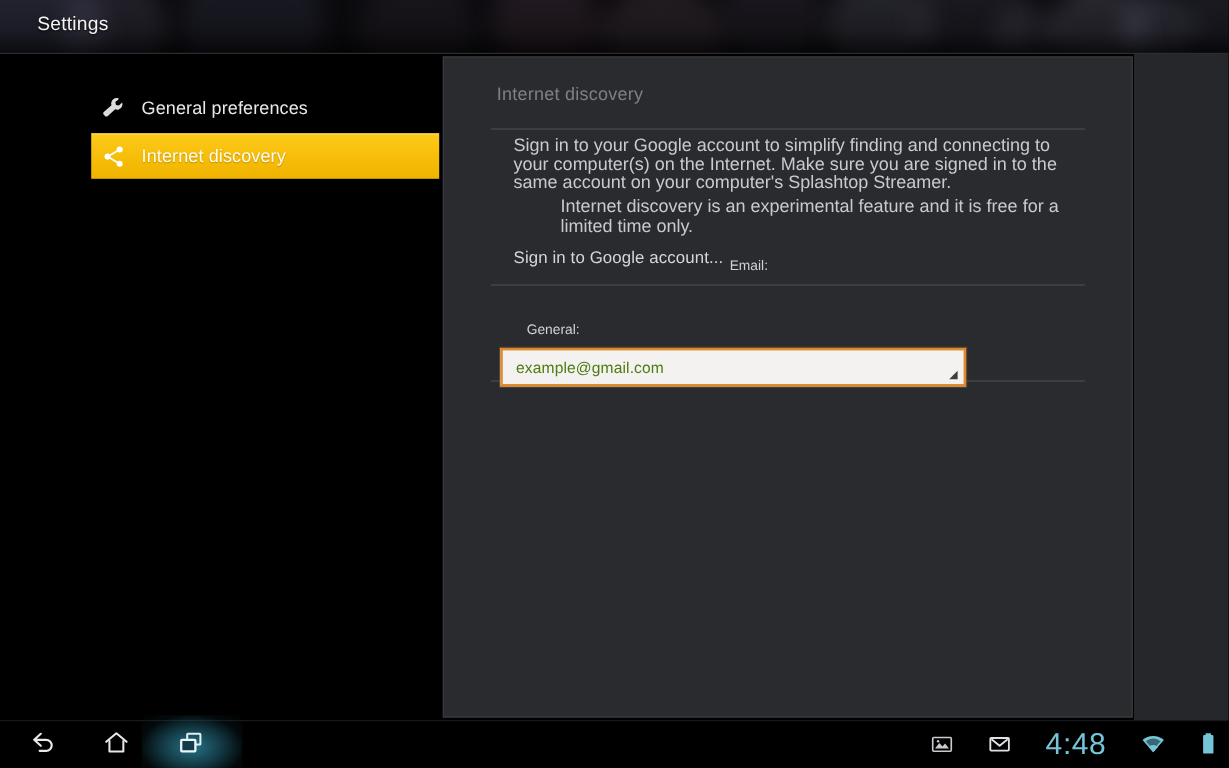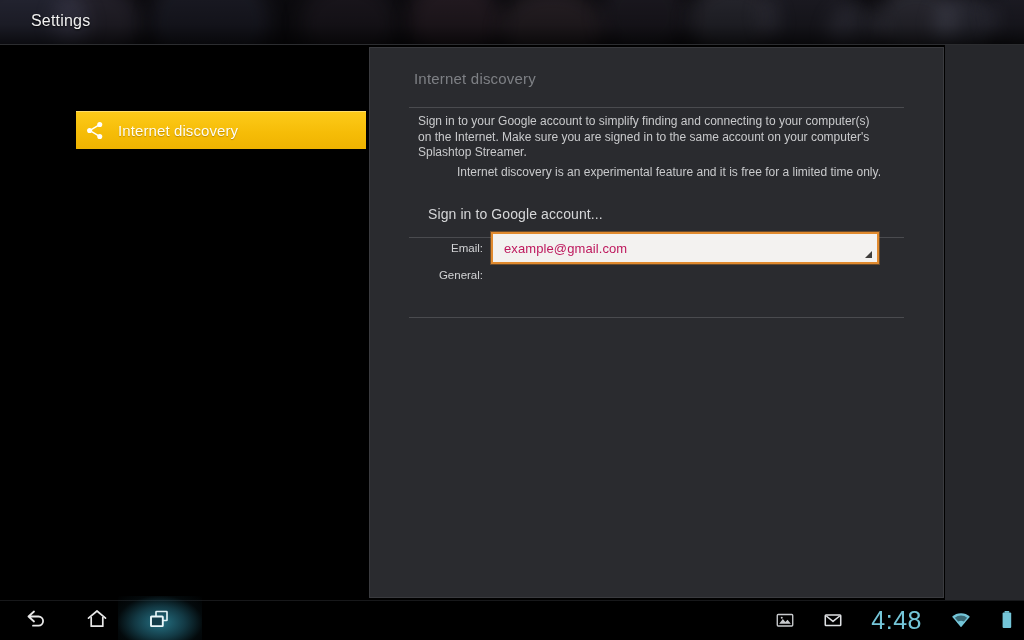--- a/index.html
+++ b/index.html
@@ -127,23 +127,23 @@
     position: absolute;
     height: 1px;
     background: #4a4b4f;
   }
   #div-1 { left: 39px; top: 59px; width: 495px; }
   #div-2 { left: 39px; top: 189px; width: 495px; }
   #div-3 { left: 39px; top: 269px; width: 495px; }
 
   .body-para {
     position: absolute;
-    left: 48px;
+    left: 58px;
     width: 461px;
-    font-size: 12px;
+    font-size: 15px;
     line-height: 15.5px;
     color: #c9cacc;
   }
   #para-1 { top: 66px; }
   #para-2 { top: 117px; margin-left: 39px; }
 
   #signin-heading {
     position: absolute;
     left: 58px; top: 158px;
     font-size: 14px;
@@ -179,39 +179,39 @@
     box-shadow: 0 0 0 1px rgba(224,138,46,0.35);
     background: #f3f2f0;
   }
   .textfield.plain {
     border: 1px solid #c9c8c6;
     border-bottom: 1px solid #bdbcba;
     background: #f2f1ef;
   }
   .tf-text {
     font-size: 13px;
-    color: #be185d;
+    color: #4d7c0f;
     padding-left: 11px;
     letter-spacing: 0.1px;
   }
   .tf-text.mono {
     font-family: "Liberation Mono", "DejaVu Sans Mono", monospace;
     font-size: 12.5px;
     color: #989795;
     letter-spacing: 0;
   }
   .tf-caret {
     position: absolute;
     right: 5px; bottom: 4px;
     width: 0; height: 0;
     border-left: 7px solid transparent;
     border-bottom: 7px solid #3f3e3c;
   }
 
-  #row-email { left: 417px; top: 232px; }
+  #row-email { left: 417px; top: 216px; flex-direction: column; }
   #row-password { left: 417px; top: 269px; }
 
   
   #navbar {
     position: absolute;
     left: 0; top: 600px;
     width: 1024px; height: 40px;
     background: #000000;
   }
   #nav-topline {
@@ -275,20 +275,28 @@
     <div class="bokeh" style="left:876px;top:-14px;width:82px;height:74px;background:rgba(138,140,162,0.26);"></div>
     <div class="bokeh" style="left:934px;top:-6px;width:62px;height:62px;background:rgba(120,124,148,0.30);"></div>
     <div class="bokeh" style="left:986px;top:-22px;width:70px;height:74px;background:rgba(80,82,104,0.26);"></div>
     <div id="topbar-shade"></div>
     <div id="app-title">Settings</div>
     <div id="topbar-line"></div>
   </div>
 
   <div id="sidebar">
 
+    <div class="side-item" style="top:26px;">
+      <span class="side-icon">
+        <svg width="22" height="22" viewBox="0 0 24 24" aria-hidden="true">
+          <path d="M17.0 3.2c-2.6-0.8-5.3 0.6-6.2 3.1-0.4 1.1-0.4 2.2-0.0 3.2l-7.0 6.2c-0.7 0.6-0.7 1.6-0.1 2.3l1.2 1.3c0.6 0.7 1.7 0.7 2.3 0.1l7.0-6.2c1.0 0.4 2.2 0.5 3.3 0.1 2.6-0.9 3.9-3.7 3.0-6.2l-3.0 2.6-2.6-0.5-0.6-2.6 3.0-2.6z" fill="#dcdcdc"></path>
+        </svg>
+      </span>
+      <span class="side-label">General preferences</span>
+    </div>
 
     <div class="side-item selected" style="top:66px;">
       <span class="side-icon">
         <svg width="21" height="21" viewBox="0 0 24 24" aria-hidden="true">
           <g stroke="#ffffff" stroke-width="1.7" fill="none" stroke-linecap="round">
             <line x1="8.3" y1="11.0" x2="16.4" y2="6.2"></line>
             <line x1="8.3" y1="13.0" x2="16.4" y2="17.8"></line>
           </g>
           <circle cx="18.0" cy="5.2" r="2.9" fill="#ffffff"></circle>
           <circle cx="6.4" cy="12.0" r="2.9" fill="#ffffff"></circle>

